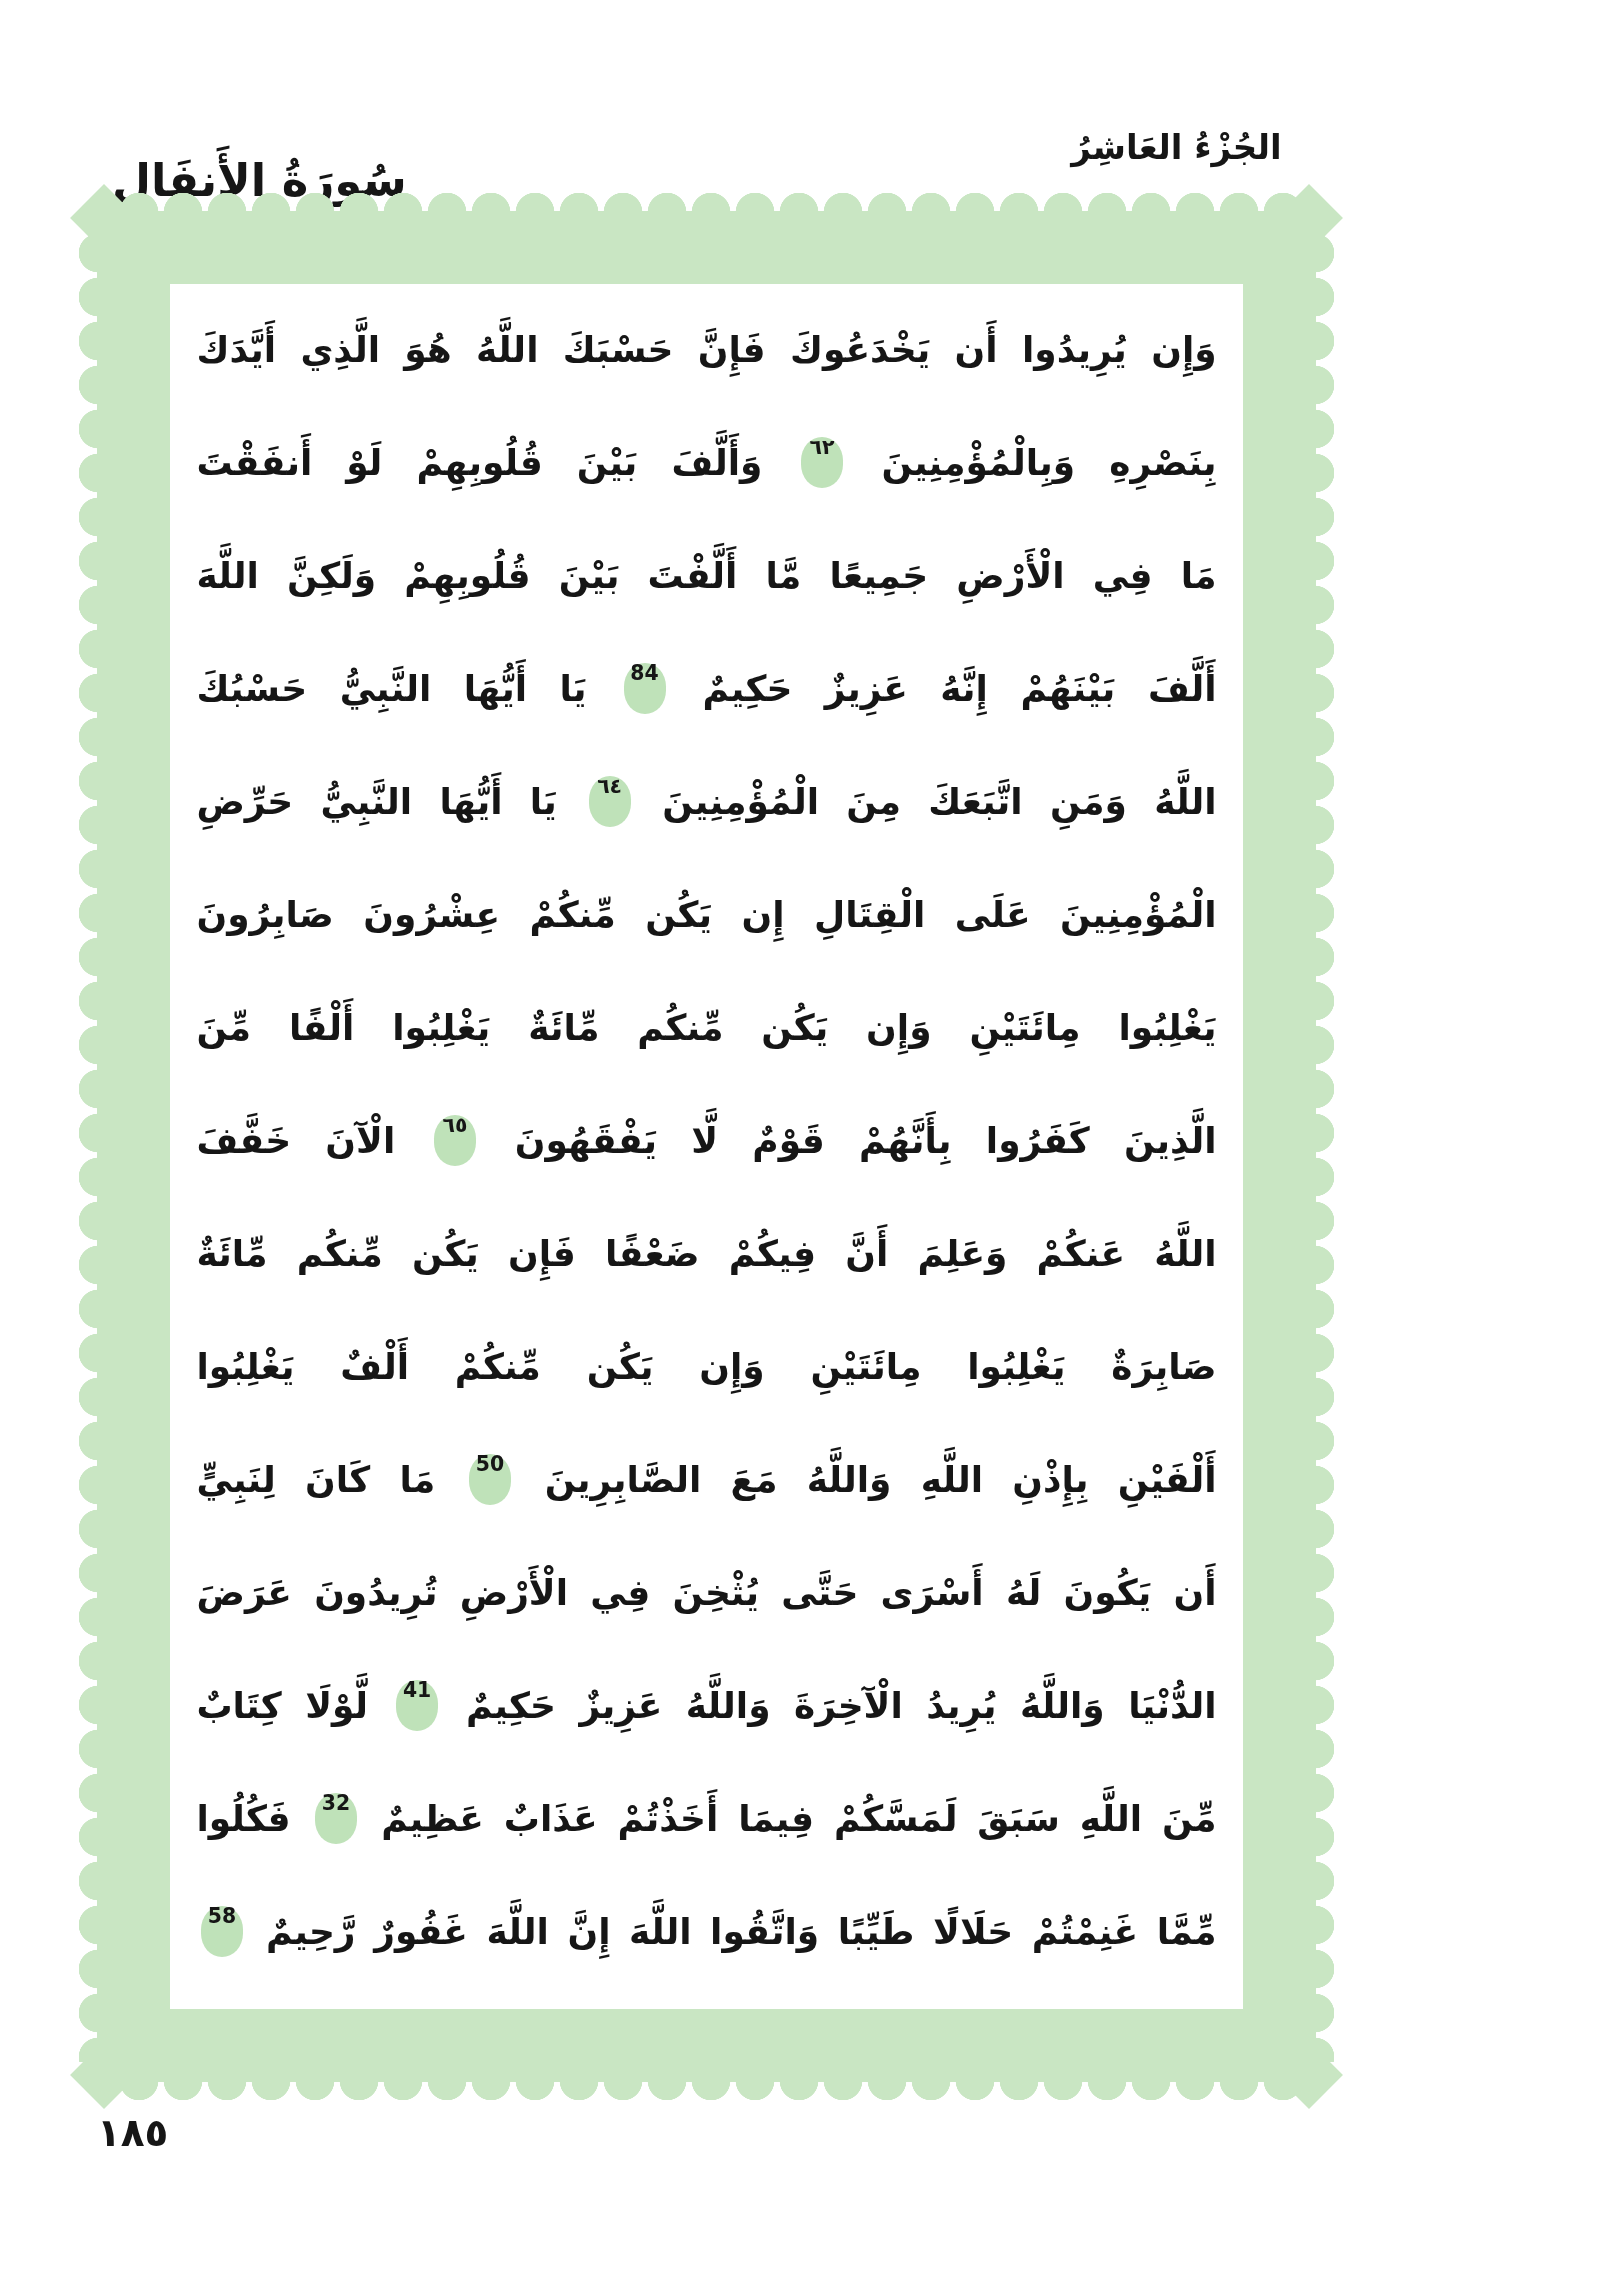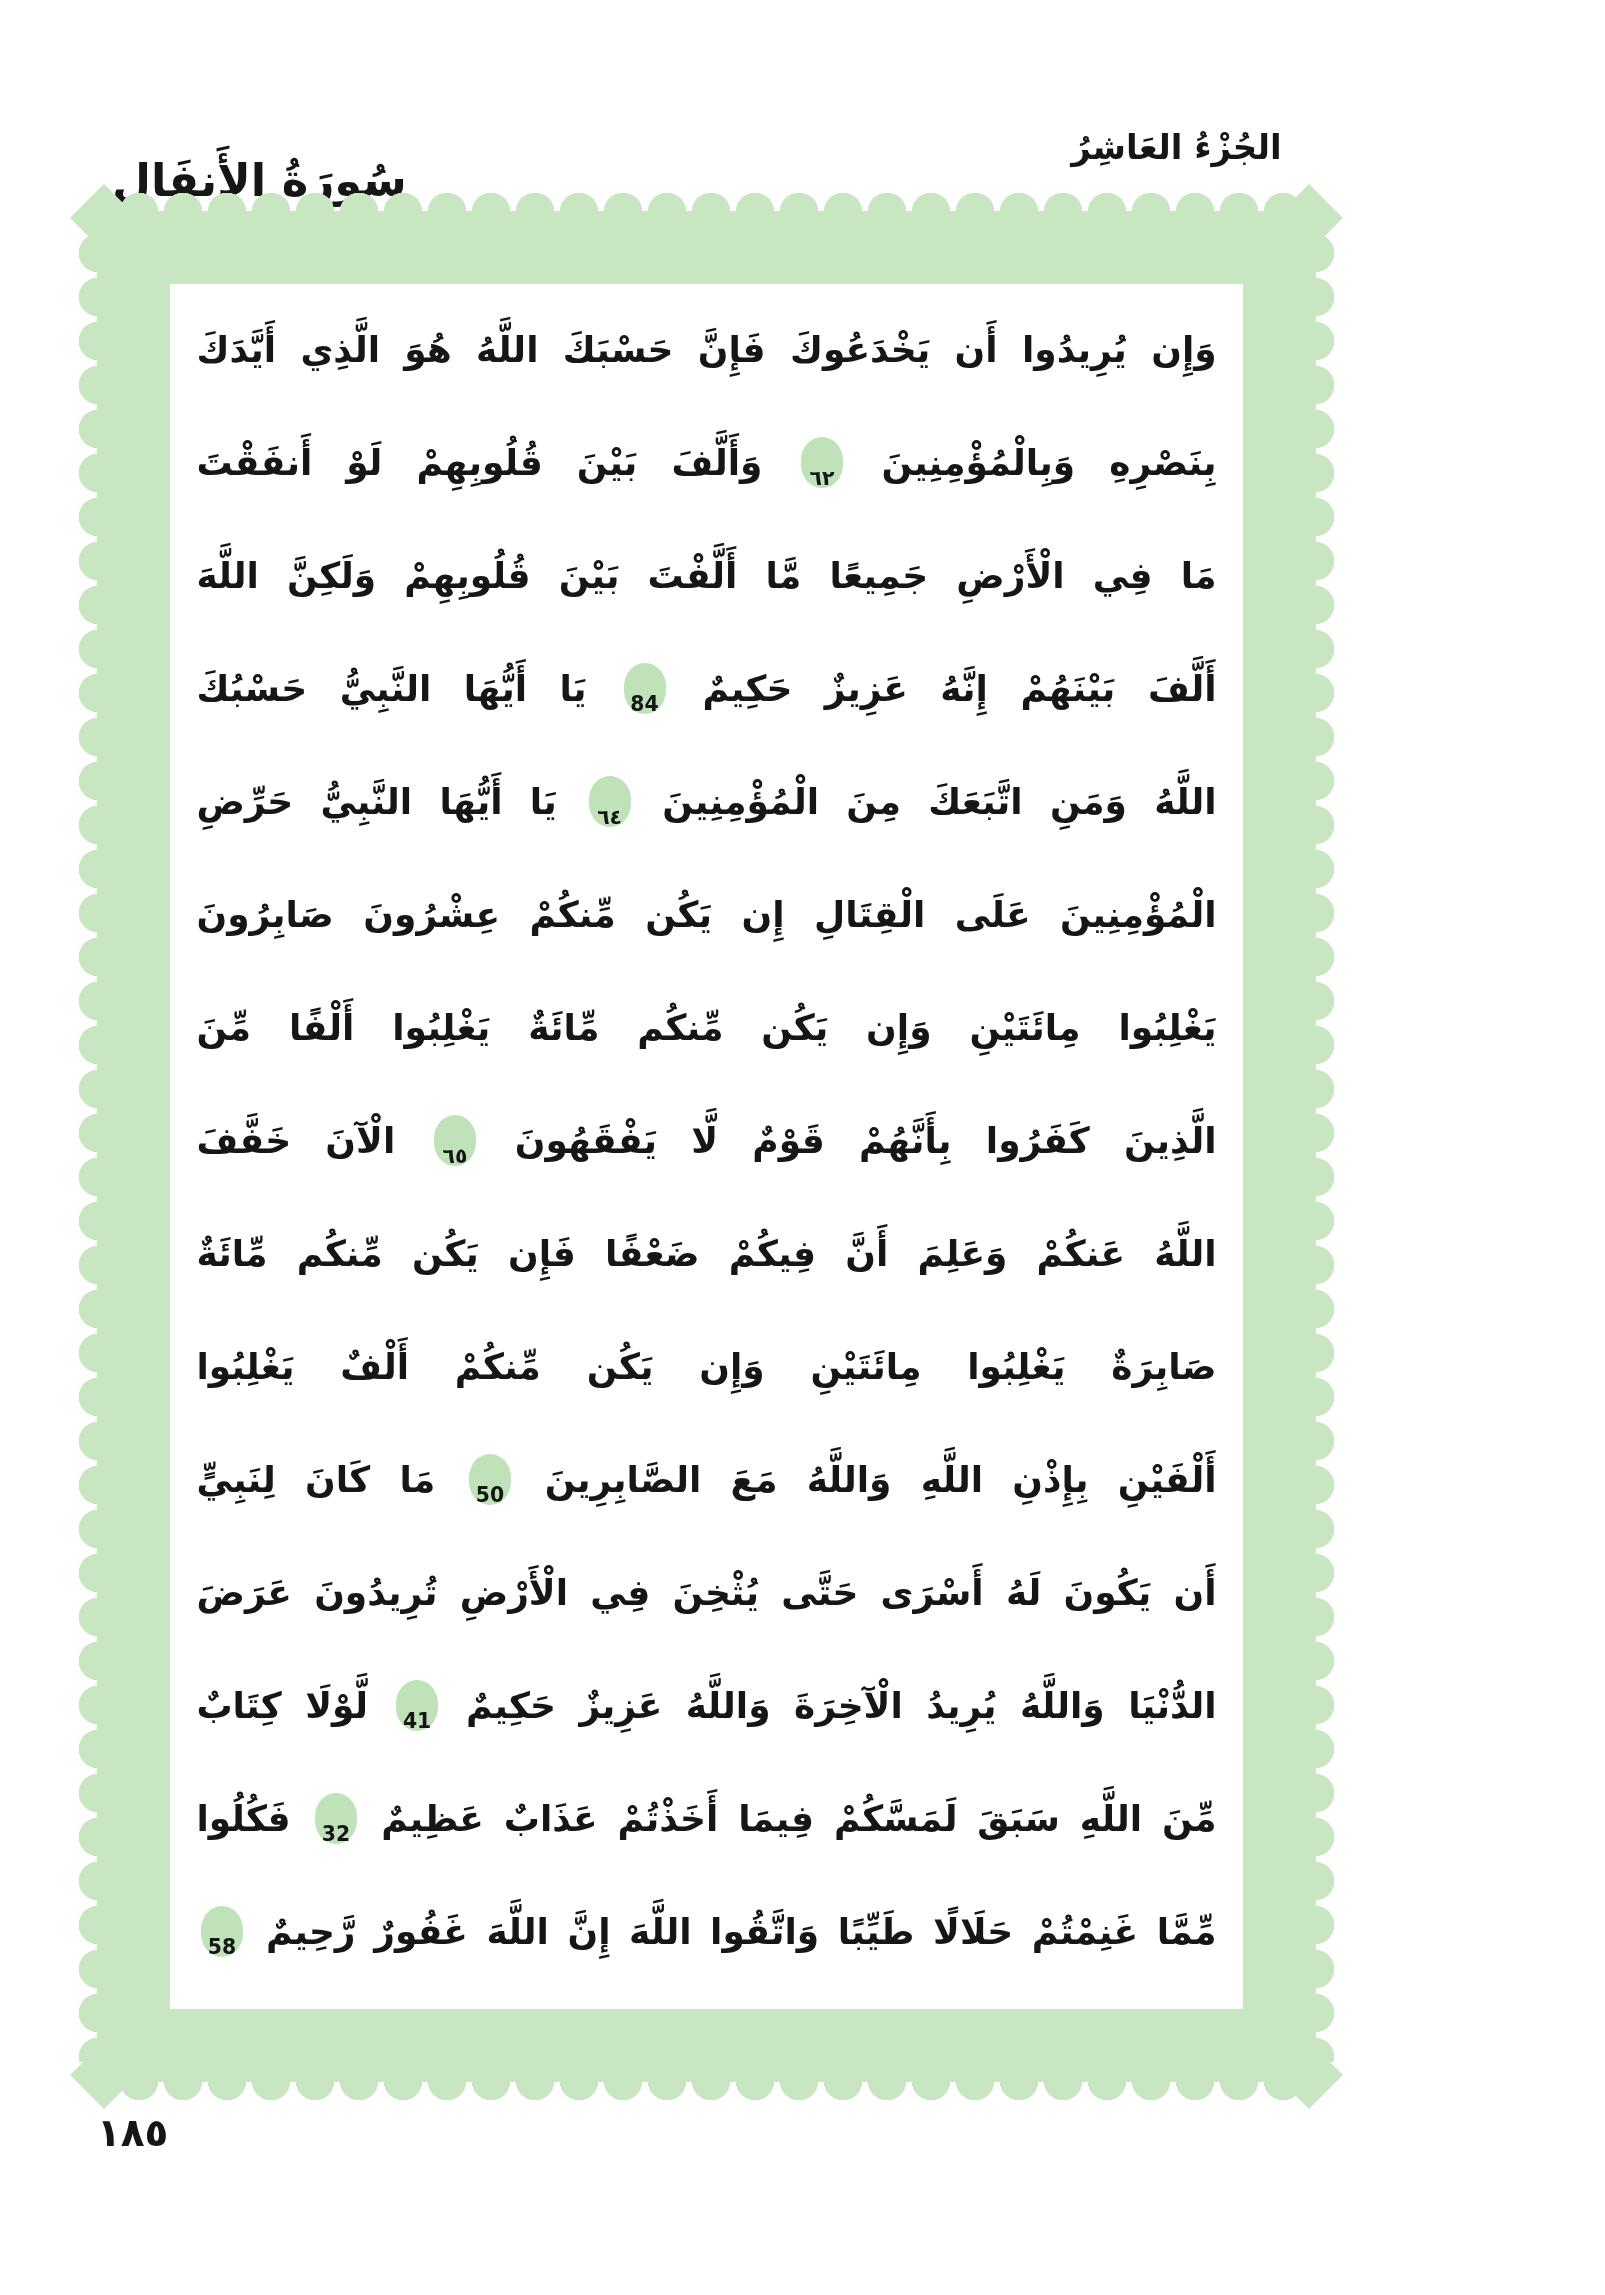--- a/index.html
+++ b/index.html
@@ -29,21 +29,21 @@
   .corner.tl{left:-16.6px;top:-16.6px;} .corner.tr{right:-16.6px;top:-16.6px;}
   .corner.bl{left:-16.6px;bottom:-16.6px;} .corner.br{right:-16.6px;bottom:-16.6px;}
   
   .window{position:absolute;inset:73px;background:#ffffff;}
   .text-area{position:absolute;left:26.4px;right:26.4px;top:9px;bottom:7.6px;direction:rtl;}
   .line{display:flex;justify-content:space-between;align-items:center;
         height:113px;direction:rtl;font-weight:bold;font-size:36px;white-space:nowrap;}
   .word{display:inline-block;}
   .verse-marker{flex:0 0 auto;width:42px;height:51px;background:var(--marker);
         border-radius:50% 50% 50% 50%/46% 46% 46% 46%;
-        display:flex;align-items:flex-end;justify-content:center;margin:0 4.5px;}
+        display:flex;align-items:flex-start;justify-content:center;margin:0 4.5px;}
   .verse-num{font-size:20.4px;font-weight:bold;line-height:1;}
   
   .page-number{position:absolute;left:97px;width:1219px;top:2110px;text-align:left;
         font-size:39px;font-weight:bold;direction:rtl;}
 </style>
 </head>
 <body>
 
 <div class="page">
 

